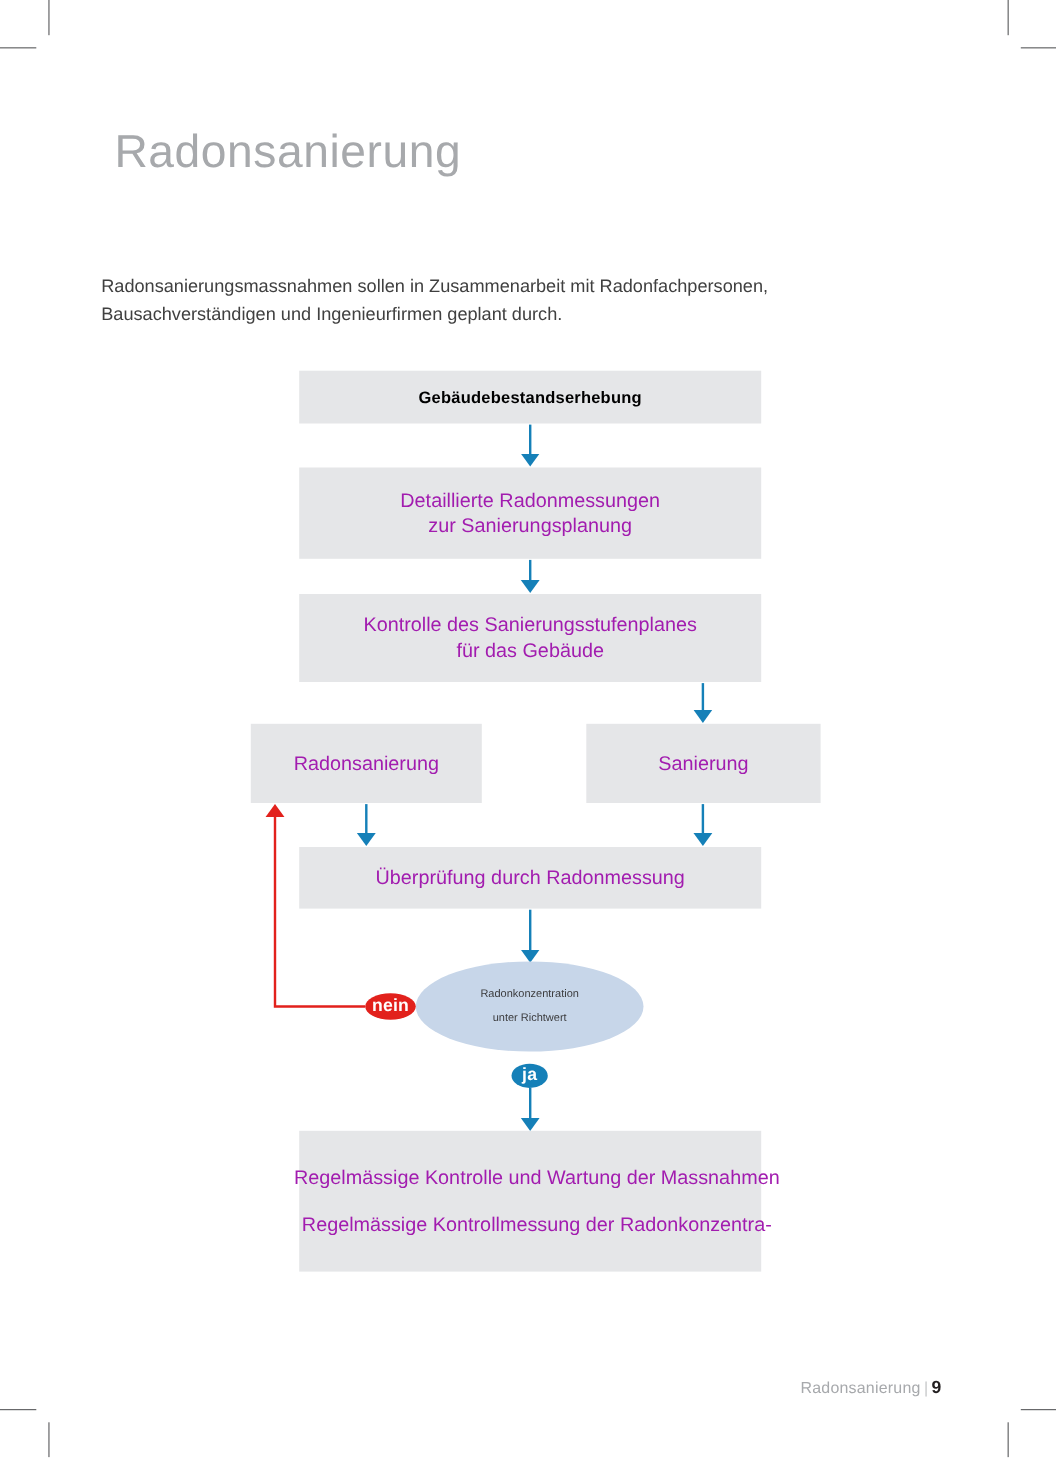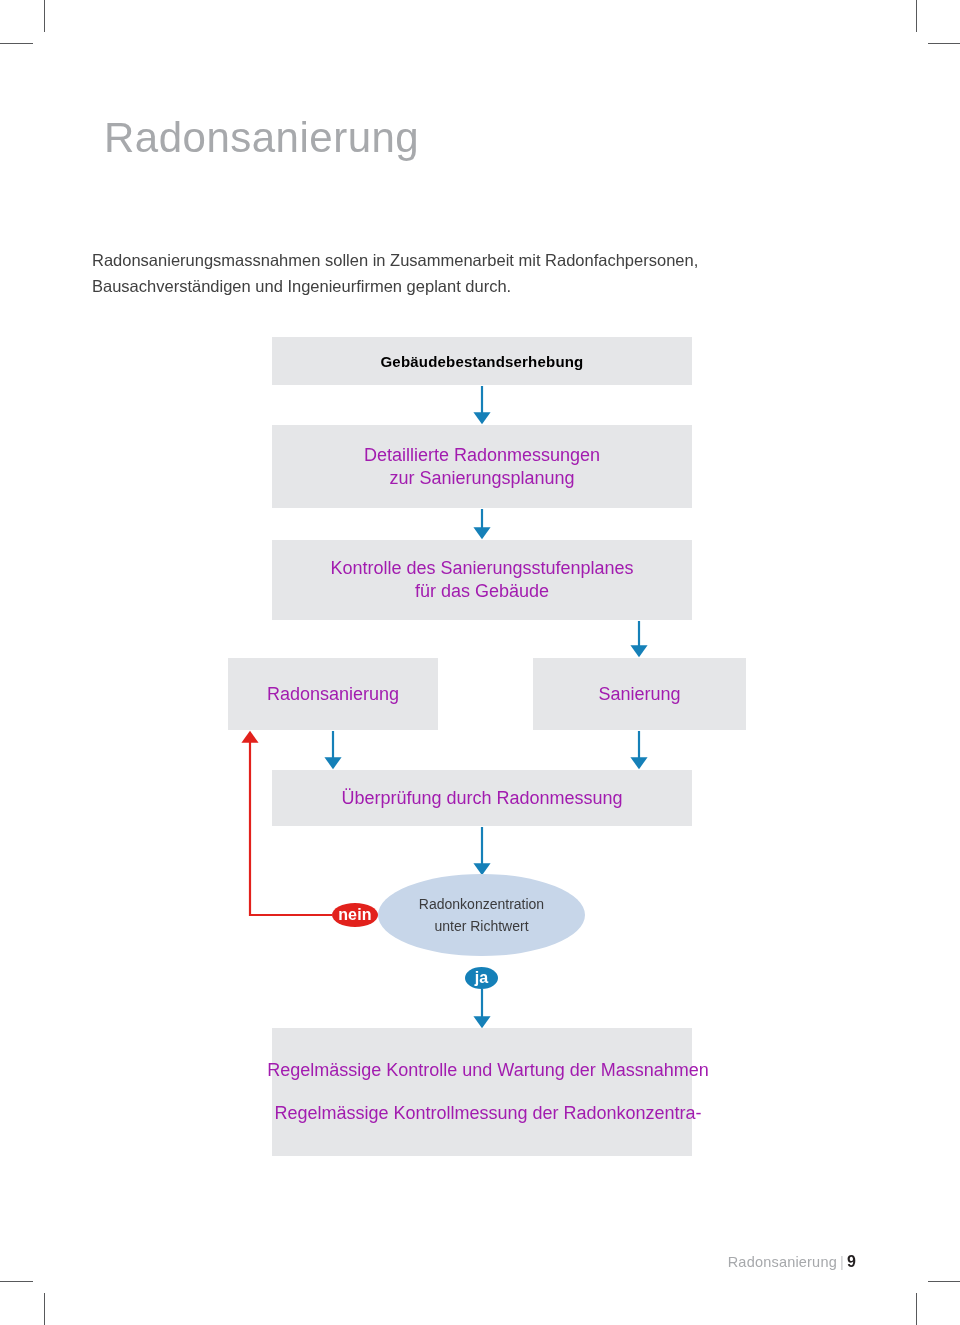--- a/index.html
+++ b/index.html
@@ -105,21 +105,21 @@
     top: 874px;
     width: 207px;
     height: 82px;
     background: #c7d6e9;
     border-radius: 50%;
     display: flex;
     flex-direction: column;
     align-items: center;
     justify-content: center;
     text-align: center;
-    font-size: 14px;
+    font-size: 10px;
     line-height: 22px;
     color: #3b3b3d;
   }
   #ellipse-decision .l { display: block; white-space: nowrap; }
 
   
   .badge {
     position: absolute;
     display: flex;
     align-items: center;

